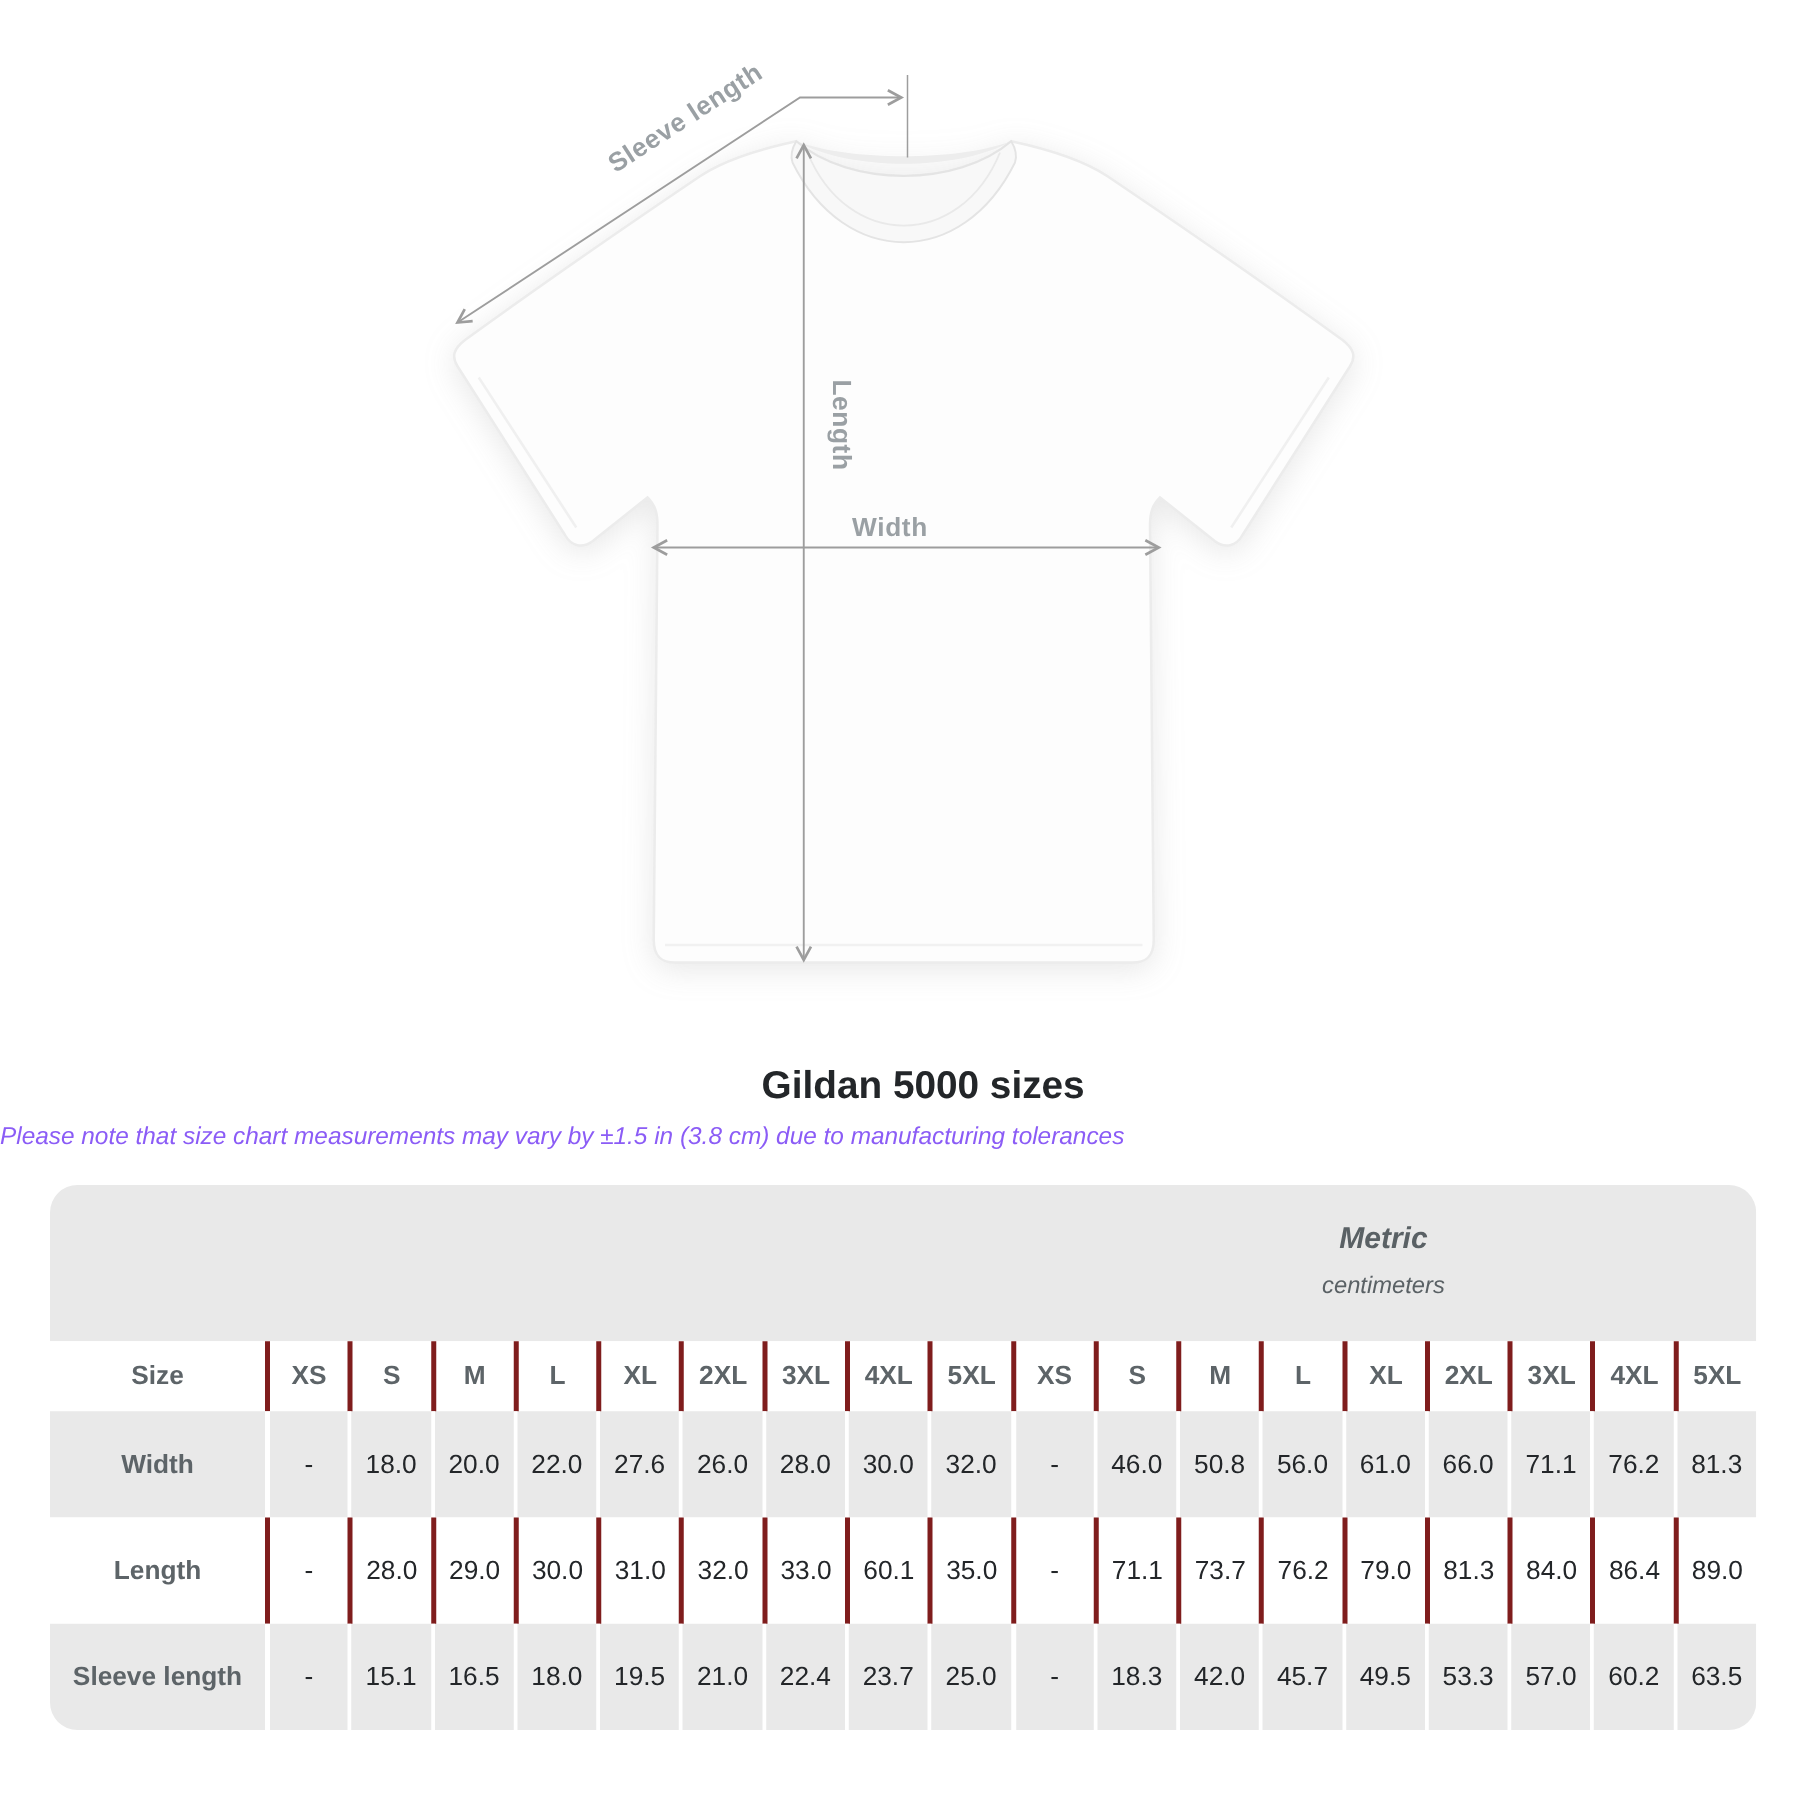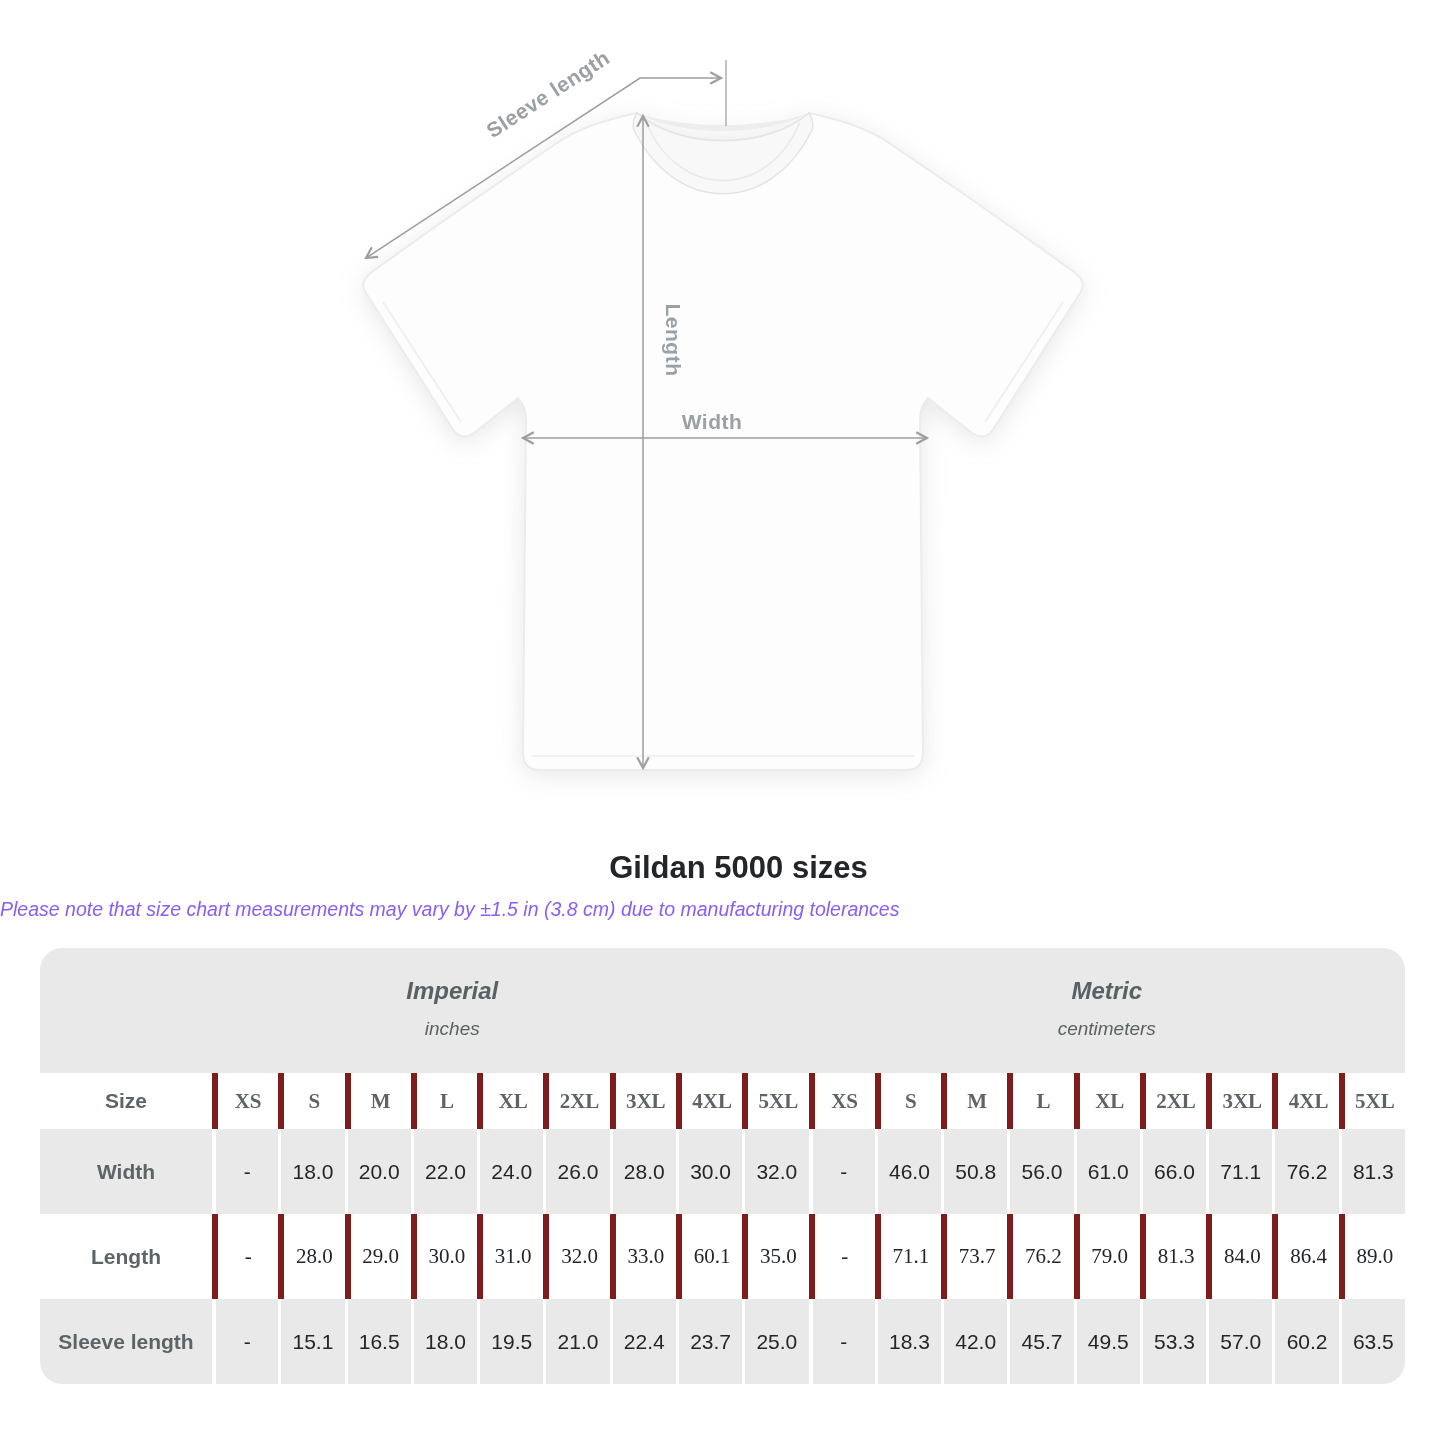--- a/index.html
+++ b/index.html
@@ -34,21 +34,21 @@
 
   .hrow { height:56px; background:#ffffff; }
   .drow { height:85px; }
   .trow.dark { background:#e9e9e9; }
   .trow.light { background:#ffffff; }
 
   .c { display:flex; align-items:center; justify-content:center;
        font-size:21px; color:#232629; box-sizing:border-box; min-width:0; }
   .hd { font-weight:bold; color:#5d6468; }
   .lab { font-weight:bold; color:#5d6468; }
-  .trow.light .c:not(:first-child) { border-left:6px solid #7f1d1d;font-family:Liberation Serif, serif; }
+  .trow.light .c:not(:first-child) { border-left:4px solid #7f1d1d; }
   .trow.dark  .c:not(:first-child) { border-left:3px solid #ffffff; }
   .trow.dark  .c.first,  .trow.dark .c.gstart { border-left-width:4px; }
 </style>
 </head>
 <body>
 
 <svg id="diagram" width="1445" height="830" viewBox="0 0 1445 830">
   <defs>
     <marker id="ah" viewBox="0 0 10 10" markerWidth="11" markerHeight="11" refX="8" refY="5" orient="auto-start-reverse">
       <path d="M1.5,1.5 L8,5 L1.5,8.5" fill="none" stroke="#9d9d9d" stroke-width="1.3"></path>
@@ -101,24 +101,20 @@
   <text class="dim-label" x="666" y="340" text-anchor="middle" transform="rotate(90 666 340)">Length</text>
   <text class="dim-label" x="712" y="429" text-anchor="middle">Width</text>
 </svg>
 
 <div class="title">Gildan 5000 sizes</div>
 <div class="subtitle">Please note that size chart measurements may vary by ±1.5 in (3.8 cm) due to manufacturing tolerances</div>
 
 <div class="size-table">
 
   <div class="trow band">
-    <div class="band-group imperial">
-      <div class="band-title">Imperial</div>
-      <div class="band-sub">inches</div>
-    </div>
     <div class="band-group metric">
       <div class="band-title">Metric</div>
       <div class="band-sub">centimeters</div>
     </div>
   </div>
 
   <div class="trow hrow light">
     <div class="c lab">Size</div>
     <div class="c hd first">XS</div>
     <div class="c hd">S</div>
@@ -139,21 +135,21 @@
     <div class="c hd">4XL</div>
     <div class="c hd">5XL</div>
   </div>
 
   <div class="trow drow dark">
     <div class="c lab">Width</div>
     <div class="c first">-</div>
     <div class="c">18.0</div>
     <div class="c">20.0</div>
     <div class="c">22.0</div>
-    <div class="c">24.0</div>
+    <div class="c">27.6</div>
     <div class="c">26.0</div>
     <div class="c">28.0</div>
     <div class="c">30.0</div>
     <div class="c">32.0</div>
     <div class="c gstart">-</div>
     <div class="c">46.0</div>
     <div class="c">50.8</div>
     <div class="c">56.0</div>
     <div class="c">61.0</div>
     <div class="c">66.0</div>

